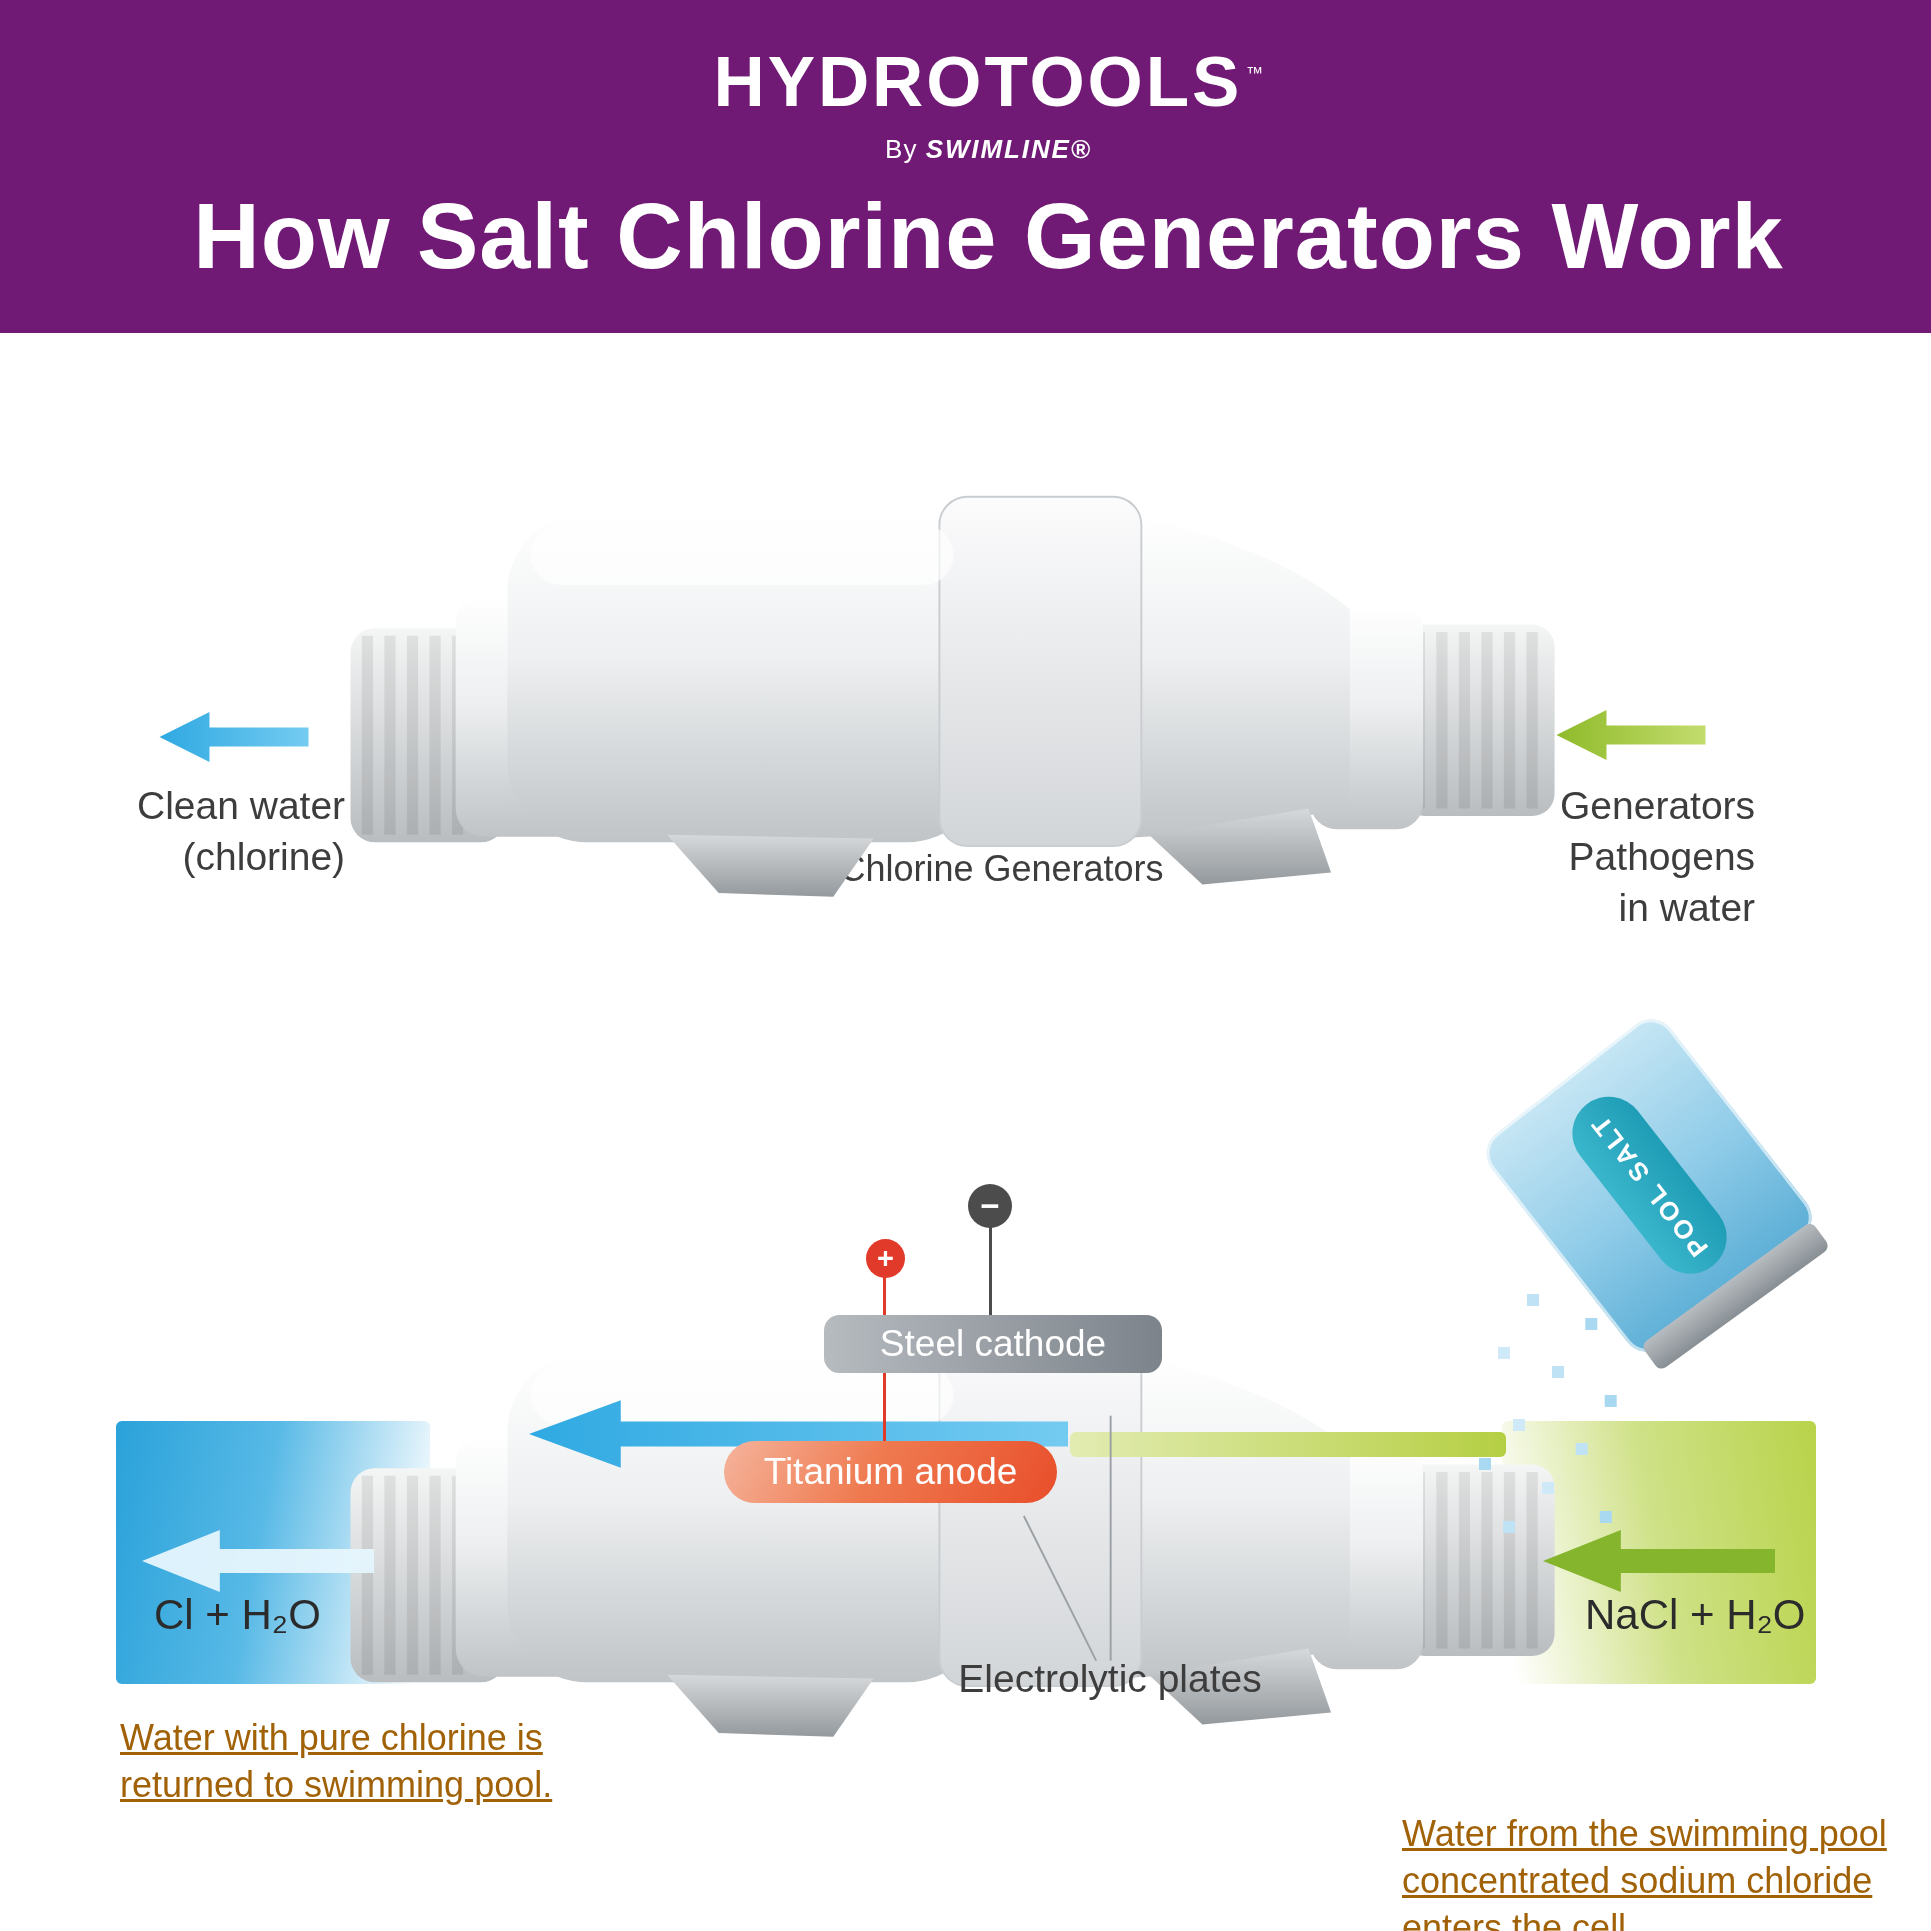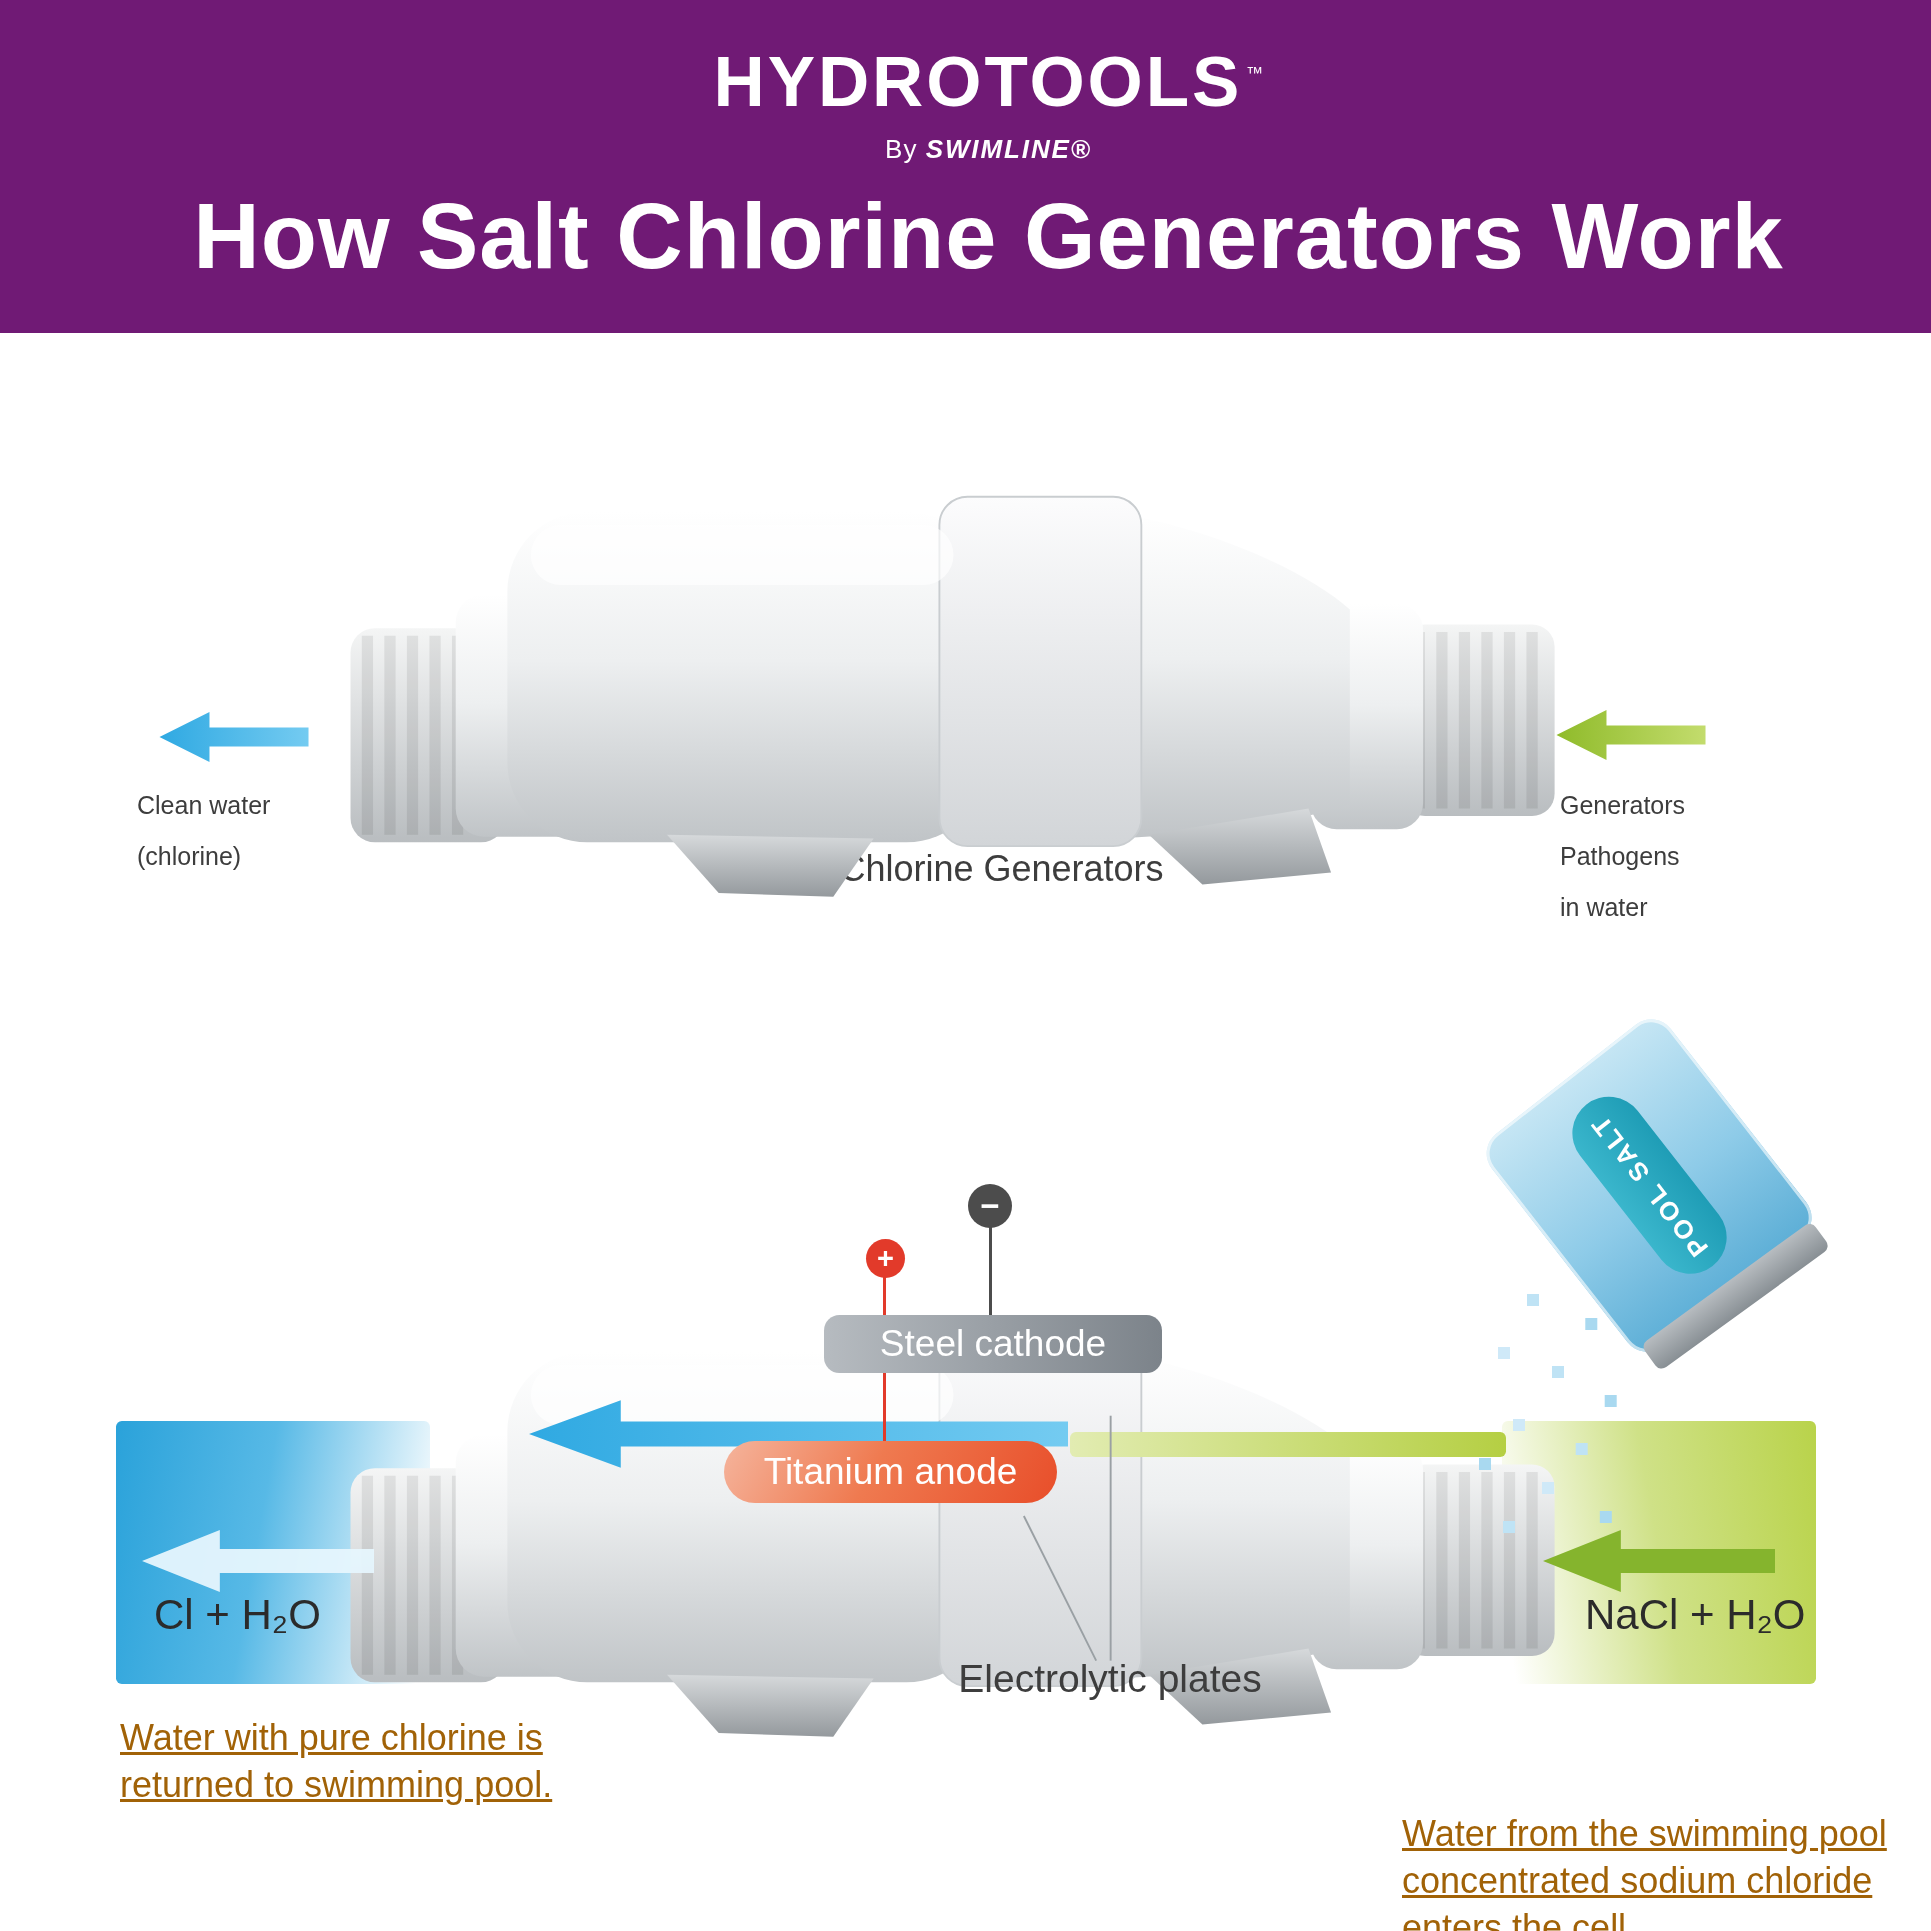--- a/index.html
+++ b/index.html
@@ -12,21 +12,21 @@
   .logo-main{font-size:71px;font-weight:bold;color:#fff;letter-spacing:2.9px;}
   .logo-tm{font-size:17.4px;color:#fff;vertical-align:27px;margin-left:3.9px;}
   .logo-sub{margin-top:17px;font-size:26px;color:#fff;letter-spacing:1px;}
   .swimline{font-style:italic;font-weight:bold;letter-spacing:1.9px;}
   .title{margin:19.3px 0 0;font-size:92px;font-weight:bold;color:#fff;letter-spacing:1px;}
 
   
   .abs{position:absolute;}
 
   
-  .side-label{font-size:25px;line-height:51px;color:#3d3d3d;}
+  .side-label{font-size:39px;line-height:51px;color:#3d3d3d;text-align:right;}
   .center-label{left:0;top:848px;width:1931px;text-align:center;font-size:36px;color:#3d3d3d;}
   .caption{font-size:36px;line-height:47px;color:#a16207;text-decoration:underline;}
   .formula{font-size:42px;color:#2b2b2b;z-index:7;text-align:right;}
   .plates-label{left:917px;top:1657px;width:386px;text-align:center;font-size:39px;color:#3d3d3d;z-index:7;}
 
   
   .gen{width:1221px;height:489px;z-index:2;}
   .gen-top{left:343px;top:410px;}
   .gen-bottom{left:343px;top:1250px;}
   .defs{position:absolute;width:0;height:0;}

